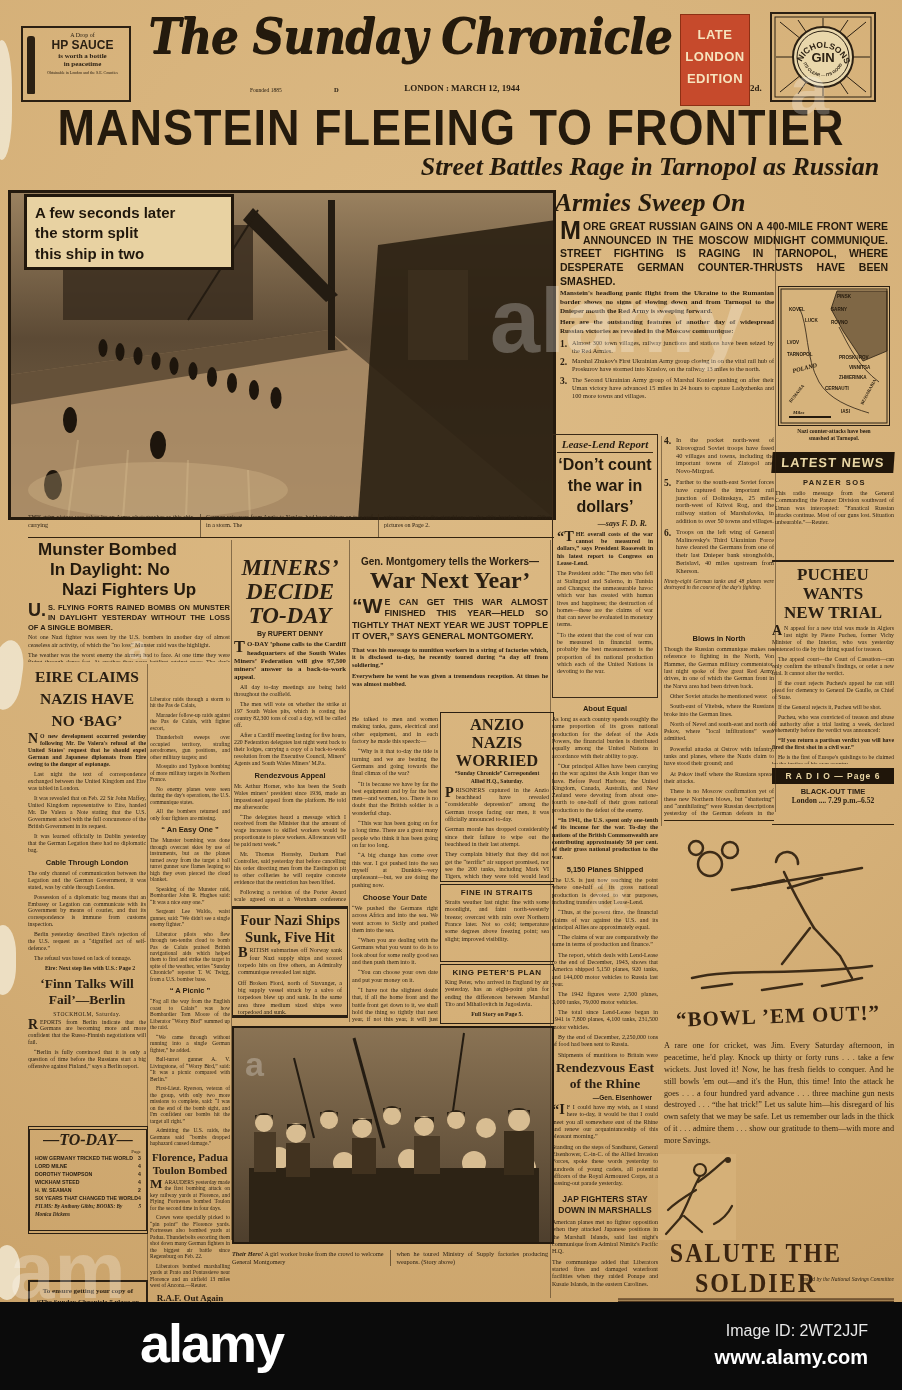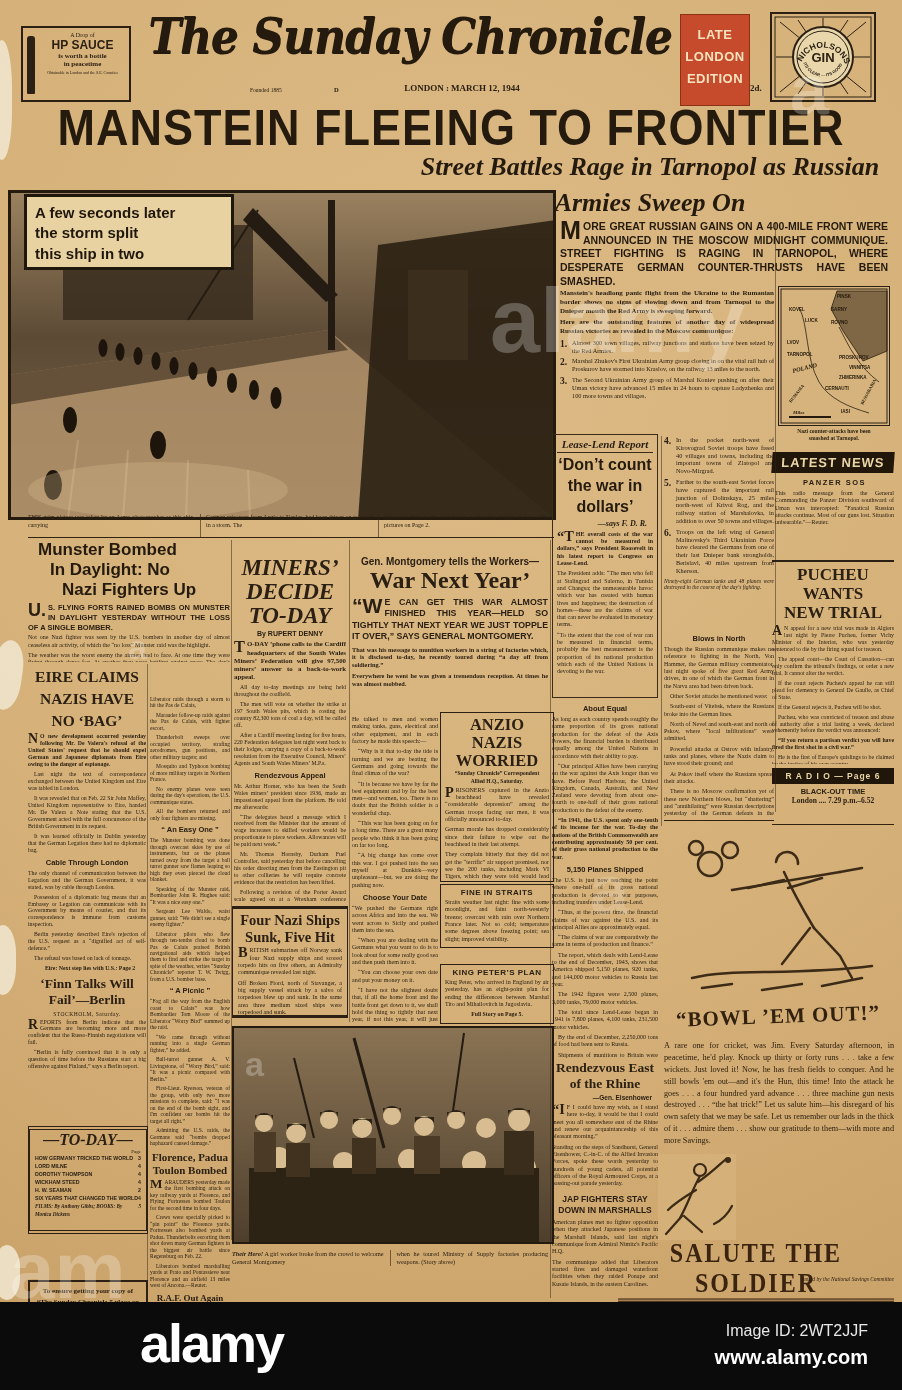--- a/index.html
+++ b/index.html
@@ -108,21 +108,21 @@
 .shipH{font-size:14.5px;font-weight:bold;text-align:center;line-height:1.15;margin-bottom:2px}
 #montyWide{left:352px;top:556px;width:196px;height:158px;overflow:hidden}
 .kick{font-family:"Liberation Sans",sans-serif;font-weight:bold;font-size:10px;text-align:center}
 .monH{font-size:24px;font-weight:bold;text-align:center;line-height:1.08;margin:1px 0}
 .monLead{font-family:"Liberation Sans",sans-serif;font-weight:bold;font-size:8.8px;text-align:justify;line-height:1.3;margin-top:3px}
 .b63{font-size:6.3px;font-weight:bold;text-align:justify;line-height:1.25}
 #montyNarrow{left:352px;top:716px;width:86px;height:308px;overflow:hidden}
 #anzioBox{left:440px;top:712px;width:114px;height:170px;border:1px solid #2b2013;padding:3px 4px;overflow:hidden}
 .anzH{font-size:16.5px;font-weight:bold;text-align:center;line-height:1.1}
 .anzCr{font-size:5.5px;font-weight:bold;text-align:center;line-height:1.3}
-#straitsBox{left:440px;top:884px;width:114px;height:64px;border:1px solid #2b2013;padding:3px 4px;overflow:hidden}
+#straitsBox{left:440px;top:884px;width:114px;height:78px;border:1px solid #2b2013;padding:3px 4px;overflow:hidden}
 #kingBox{left:440px;top:964px;width:114px;height:60px;border:1px solid #2b2013;padding:3px 4px;overflow:hidden}
 .kH{font-family:"Liberation Sans",sans-serif;font-weight:bold;font-size:8px;text-align:center;letter-spacing:.5px}
 .kNote{font-size:5.8px;font-weight:bold;text-align:center;margin-top:2px}
 #photo2{left:232px;top:1026px;width:322px;height:218px;border:2px solid #241a0e}
 #photo2Cap{left:232px;top:1250px;width:322px;display:flex;font-size:6.2px;line-height:1.3;text-align:justify}
 #photo2Cap .seg{flex:1;padding:0 6px;border-left:1px solid rgba(52,36,18,.6)}
 #photo2Cap .seg:first-child{border-left:none;padding-left:0}
 
 #alamyBar{left:0;top:1302px;width:902px;height:88px;background:#0b0b0b;color:#fff}
 #alamyLogo{position:absolute;left:140px;top:10px;font-family:"Liberation Sans",sans-serif;font-weight:bold;font-size:54px;letter-spacing:-2px}

